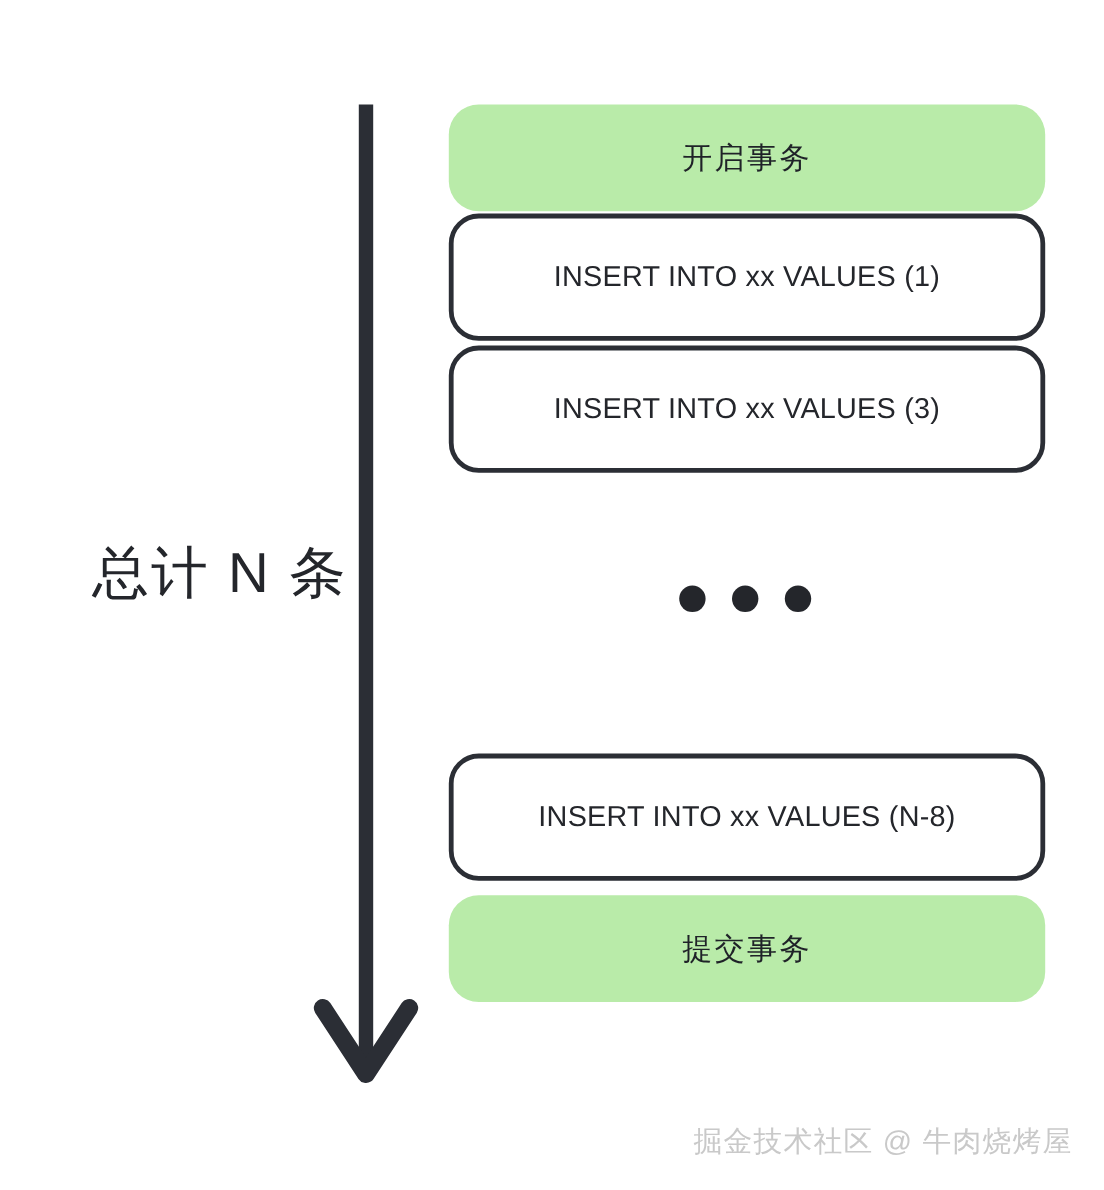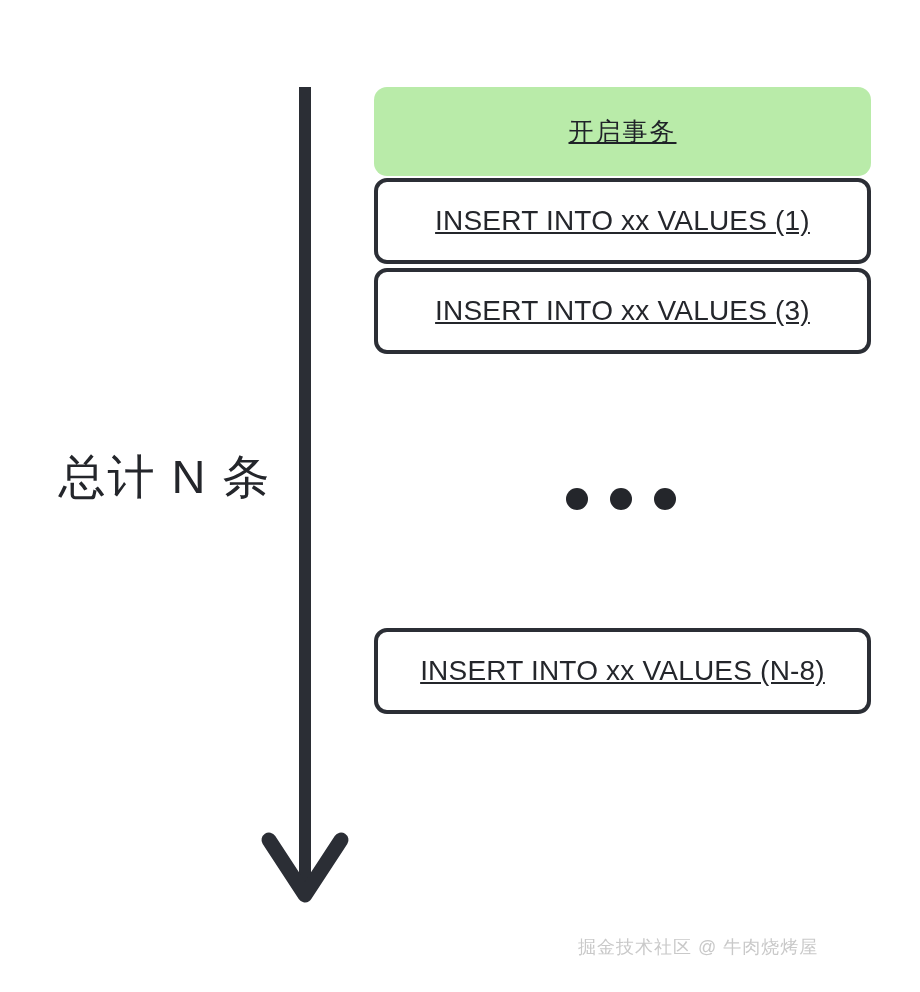--- a/index.html
+++ b/index.html
@@ -23,21 +23,21 @@
     width: 920px;
     height: 992px;
   }
 
   
   .total-label {
     position: absolute;
     left: 40px;
     top: 452px;
     width: 250px;
-    text-align: center;
+    text-align: right;
     font-size: 47px;
     line-height: 1.05;
     color: #24262b;
     letter-spacing: 2px;
     white-space: nowrap;
   }
 
   
   .arrow-svg {
     position: absolute;
@@ -55,38 +55,37 @@
   }
   .stack-top { top: 87px; }
   .stack-bottom { top: 628px; }
 
   .row {
     box-sizing: border-box;
     width: 497px;
     display: flex;
     align-items: center;
     justify-content: center;
-    border-radius: 13px;
-    text-decoration: underline;
+    border-radius: 25px;
   }
 
   .row-green {
     height: 89px;
     background: #b9eba9;
     border: none;
     font-size: 25px;
     color: #1f2228;
     letter-spacing: 2px;
   }
 
   .row-sql {
-    height: 86px;
+    height: 106px;
     background: #ffffff;
     border: 4px solid #2b2e35;
-    font-size: 28px;
+    font-size: 24px;
     color: #24262b;
     letter-spacing: 0.2px;
     position: relative;
     z-index: 2;
   }
 
   .gap-2 { height: 2px; }
   .gap-4 { height: 4px; }
   .gap-8 { height: 8px; }
 
@@ -105,21 +104,21 @@
     height: 22px;
     border-radius: 50%;
     background: #24262b;
   }
 
   
   .watermark {
     position: absolute;
     left: 578px;
     top: 935px;
-    font-size: 18px;
+    font-size: 24px;
     color: #c9c9c9;
     letter-spacing: 1px;
     white-space: nowrap;
   }
 </style>
 </head>
 <body>
 
 <div id="canvas">
 
@@ -141,17 +140,18 @@
   <div class="ellipsis">
     <span class="dot"></span>
     <span class="dot"></span>
     <span class="dot"></span>
   </div>
 
   <div class="stack stack-bottom">
     <div class="row row-sql">INSERT INTO xx VALUES (N-8)</div>
     <div class="gap-4"></div>
     <div class="gap-8"></div>
+    <div class="row row-green">提交事务</div>
   </div>
 
   <div class="watermark">掘金技术社区 @ 牛肉烧烤屋</div>
 
 </div>
 
 </body></html>

